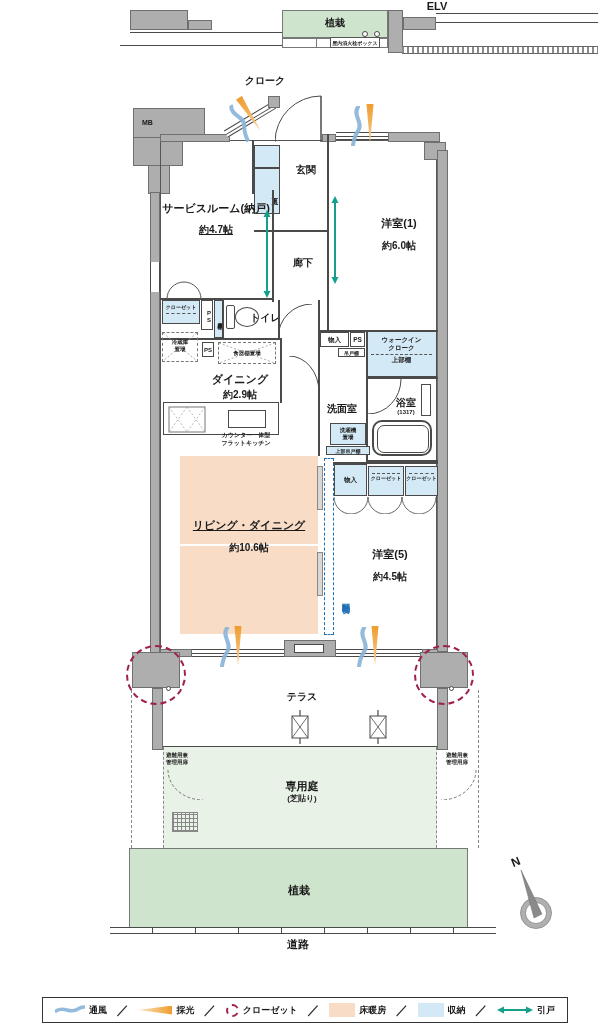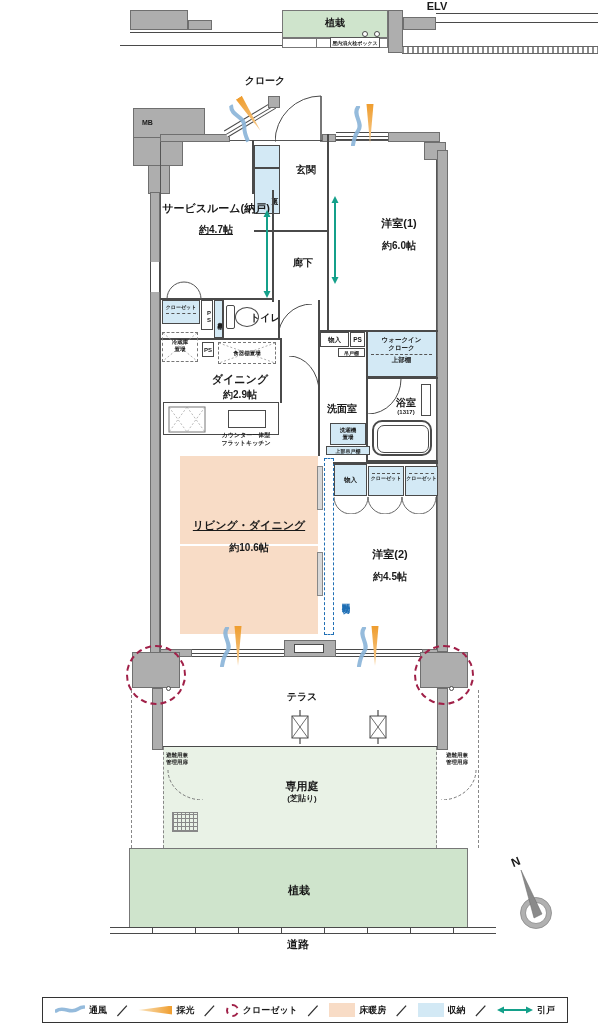--- a/index.html
+++ b/index.html
@@ -222,21 +222,21 @@
     <div style="margin:6px 3px 1px;border-top:1px dashed #555;"></div>
     <div class="lbl f5">クローゼット</div>
   </div>
   <div class="a blue box" style="left:405px;top:466px;width:33px;height:30px;">
     <div style="margin:6px 3px 1px;border-top:1px dashed #555;"></div>
     <div class="lbl f5">クローゼット</div>
   </div>
   <svg class="a" style="left:334px;top:497px;" width="104" height="17" viewBox="0 0 104 17">
     <path d="M0 0 A17 17 0 0 0 34 0 M34 0 A17 17 0 0 0 68 0 M68 0 A17 17 0 0 0 102 0" stroke="#555" stroke-width="0.9" fill="none"></path>
   </svg>
-  <div class="a lbl f11" style="left:358px;top:548px;width:64px;">洋室(2)</div>
+  <div class="a lbl f11" style="left:358px;top:548px;width:64px;">洋室(5)</div>
   <div class="a lbl f10" style="left:365px;top:571px;width:50px;">約4.5帖</div>
 
   <div class="a wall" style="left:160px;top:649px;width:32px;height:8px;"></div>
   <div class="a win" style="left:192px;top:649px;width:92px;height:8px;"></div>
   <div class="a wall" style="left:284px;top:640px;width:52px;height:17px;"></div>
   <div class="a box" style="left:294px;top:644px;width:30px;height:9px;"></div>
   <div class="a win" style="left:336px;top:649px;width:86px;height:8px;"></div>
   <div class="a wall" style="left:422px;top:649px;width:16px;height:8px;"></div>
 
   <div class="a" style="left:219px;top:626px;width:28px;height:42px;">

